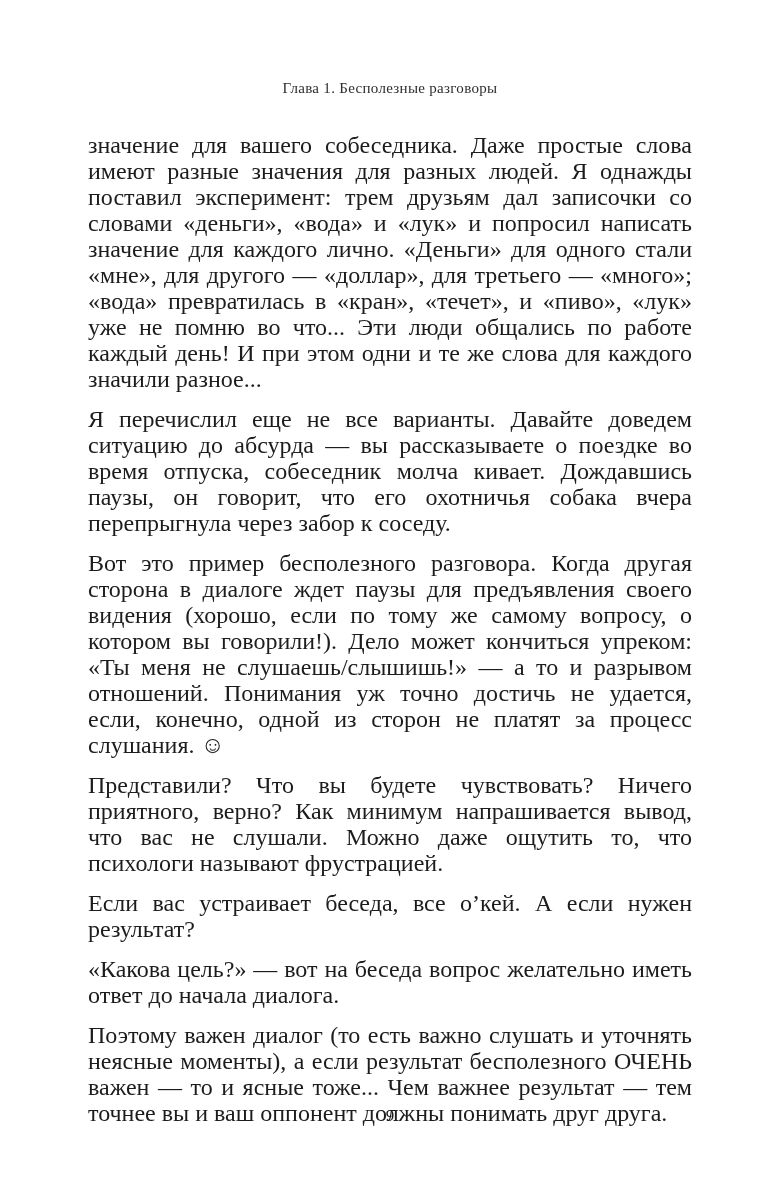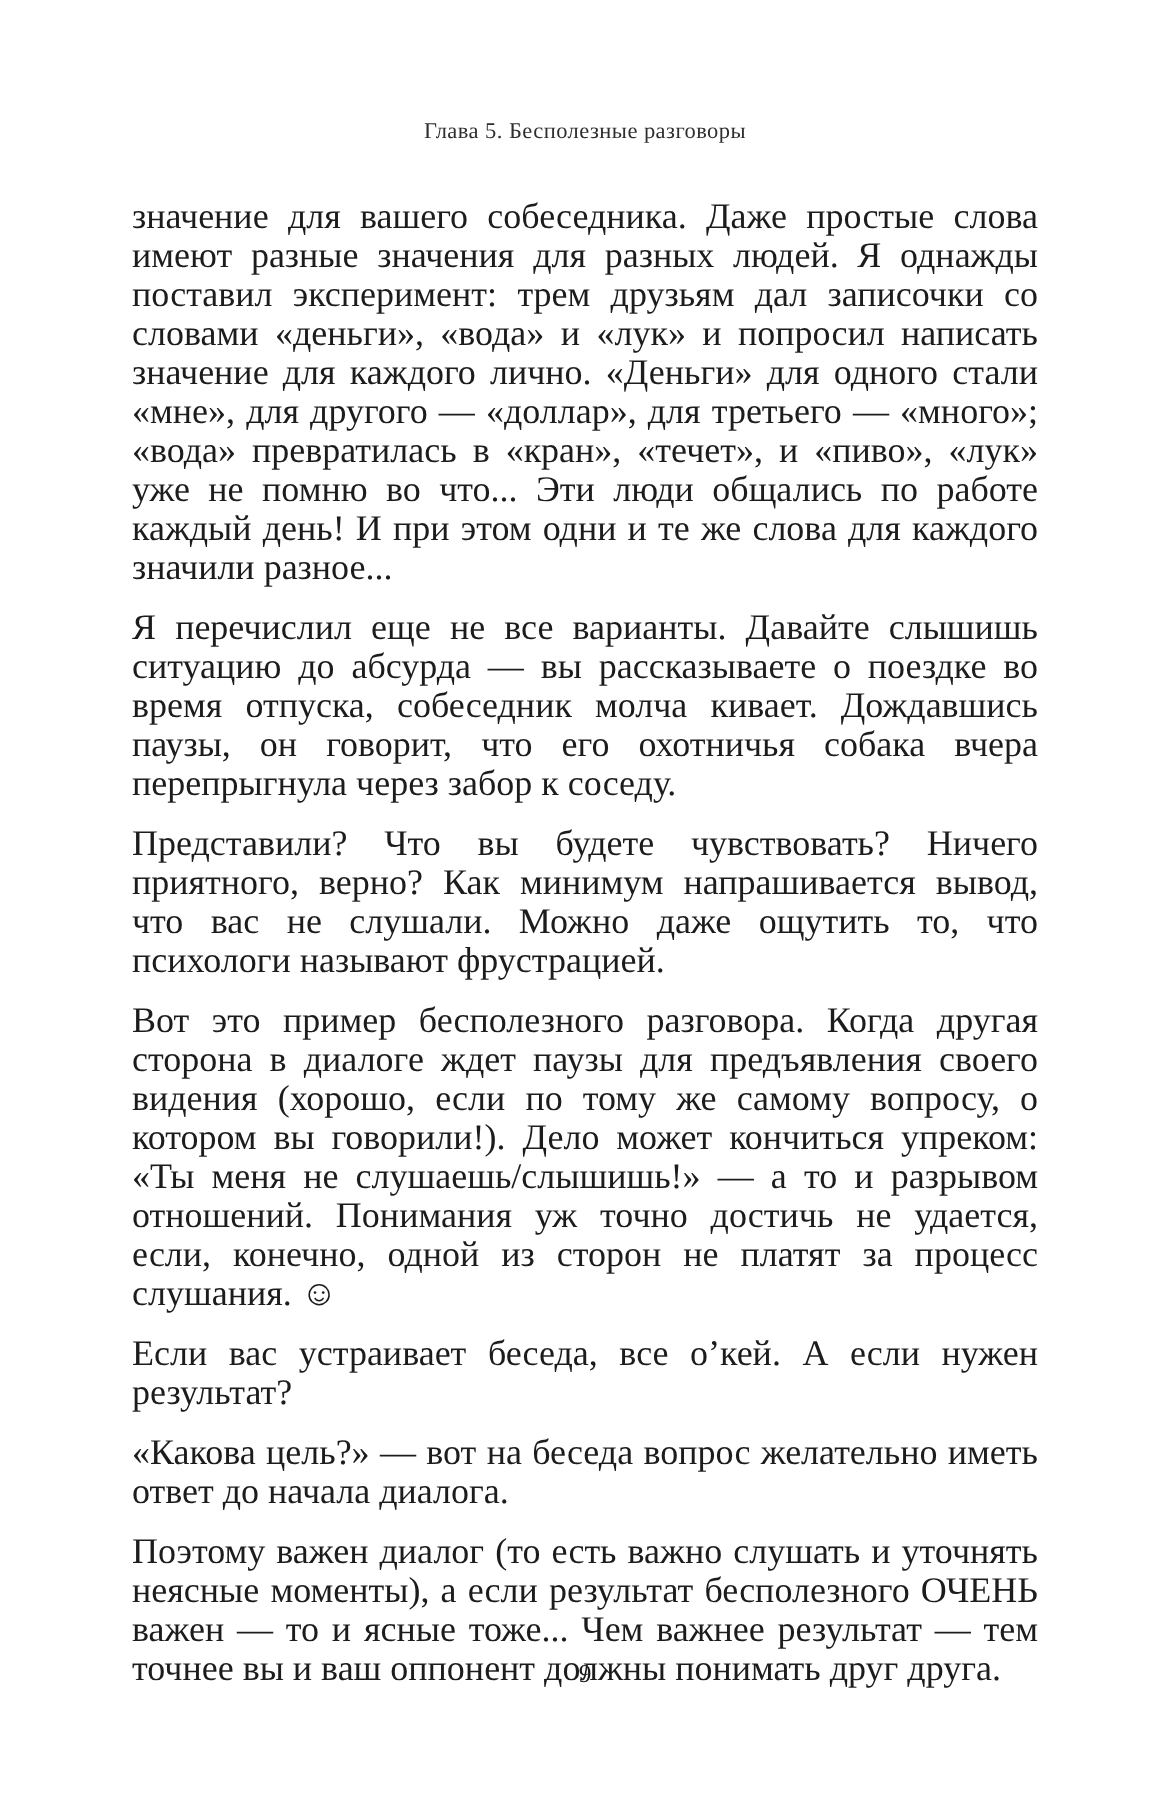--- a/index.html
+++ b/index.html
@@ -53,27 +53,27 @@
     text-align: center;
     font-size: 17px;
     color: #1c1c1c;
   }
 </style>
 </head>
 <body>
 
 <div class="page">
 
-  <div class="running-head">Глава 5. Бесполезные разговоры</div>
+  <div class="running-head">Глава 1. Бесполезные разговоры</div>
 
   <div class="body-text">
     <p>значение для вашего собеседника. Даже простые слова имеют разные значения для разных людей. Я однажды поставил эксперимент: трем друзьям дал записочки со словами «деньги», «вода» и «лук» и попросил написать значение для каждого лично. «Деньги» для одного стали «мне», для другого — «доллар», для третьего — «много»; «вода» превратилась в «кран», «течет», и «пиво», «лук» уже не помню во что... Эти люди общались по работе каждый день! И при этом одни и те же слова для каждого значили разное...</p>
-    <p>Я перечислил еще не все варианты. Давайте слышишь ситуацию до абсурда — вы рассказываете о поездке во время отпуска, собеседник молча кивает. Дождавшись паузы, он говорит, что его охотничья собака вчера перепрыгнула через забор к соседу.</p>
+    <p>Я перечислил еще не все варианты. Давайте доведем ситуацию до абсурда — вы рассказываете о поездке во время отпуска, собеседник молча кивает. Дождавшись паузы, он говорит, что его охотничья собака вчера перепрыгнула через забор к соседу.</p>
+    <p>Вот это пример бесполезного разговора. Когда другая сторона в диалоге ждет паузы для предъявления своего видения (хорошо, если по тому же самому вопросу, о котором вы говорили!). Дело может кончиться упреком: «Ты меня не слушаешь/слышишь!» — а то и разрывом отношений. Понимания уж точно достичь не удается, если, конечно, одной из сторон не платят за процесс слушания. ☺</p>
     <p>Представили? Что вы будете чувствовать? Ничего приятного, верно? Как минимум напрашивается вывод, что вас не слушали. Можно даже ощутить то, что психологи называют фрустрацией.</p>
-    <p>Вот это пример бесполезного разговора. Когда другая сторона в диалоге ждет паузы для предъявления своего видения (хорошо, если по тому же самому вопросу, о котором вы говорили!). Дело может кончиться упреком: «Ты меня не слушаешь/слышишь!» — а то и разрывом отношений. Понимания уж точно достичь не удается, если, конечно, одной из сторон не платят за процесс слушания. ☺</p>
     <p>Если вас устраивает беседа, все о’кей. А если нужен результат?</p>
     <p>«Какова цель?» — вот на беседа вопрос желательно иметь ответ до начала диалога.</p>
     <p>Поэтому важен диалог (то есть важно слушать и уточнять неясные моменты), а если результат бесполезного ОЧЕНЬ важен — то и ясные тоже... Чем важнее результат — тем точнее вы и ваш оппонент должны понимать друг друга.</p>
   </div>
 
   <div class="page-number">9</div>
 
 </div>
 
 </body></html>

